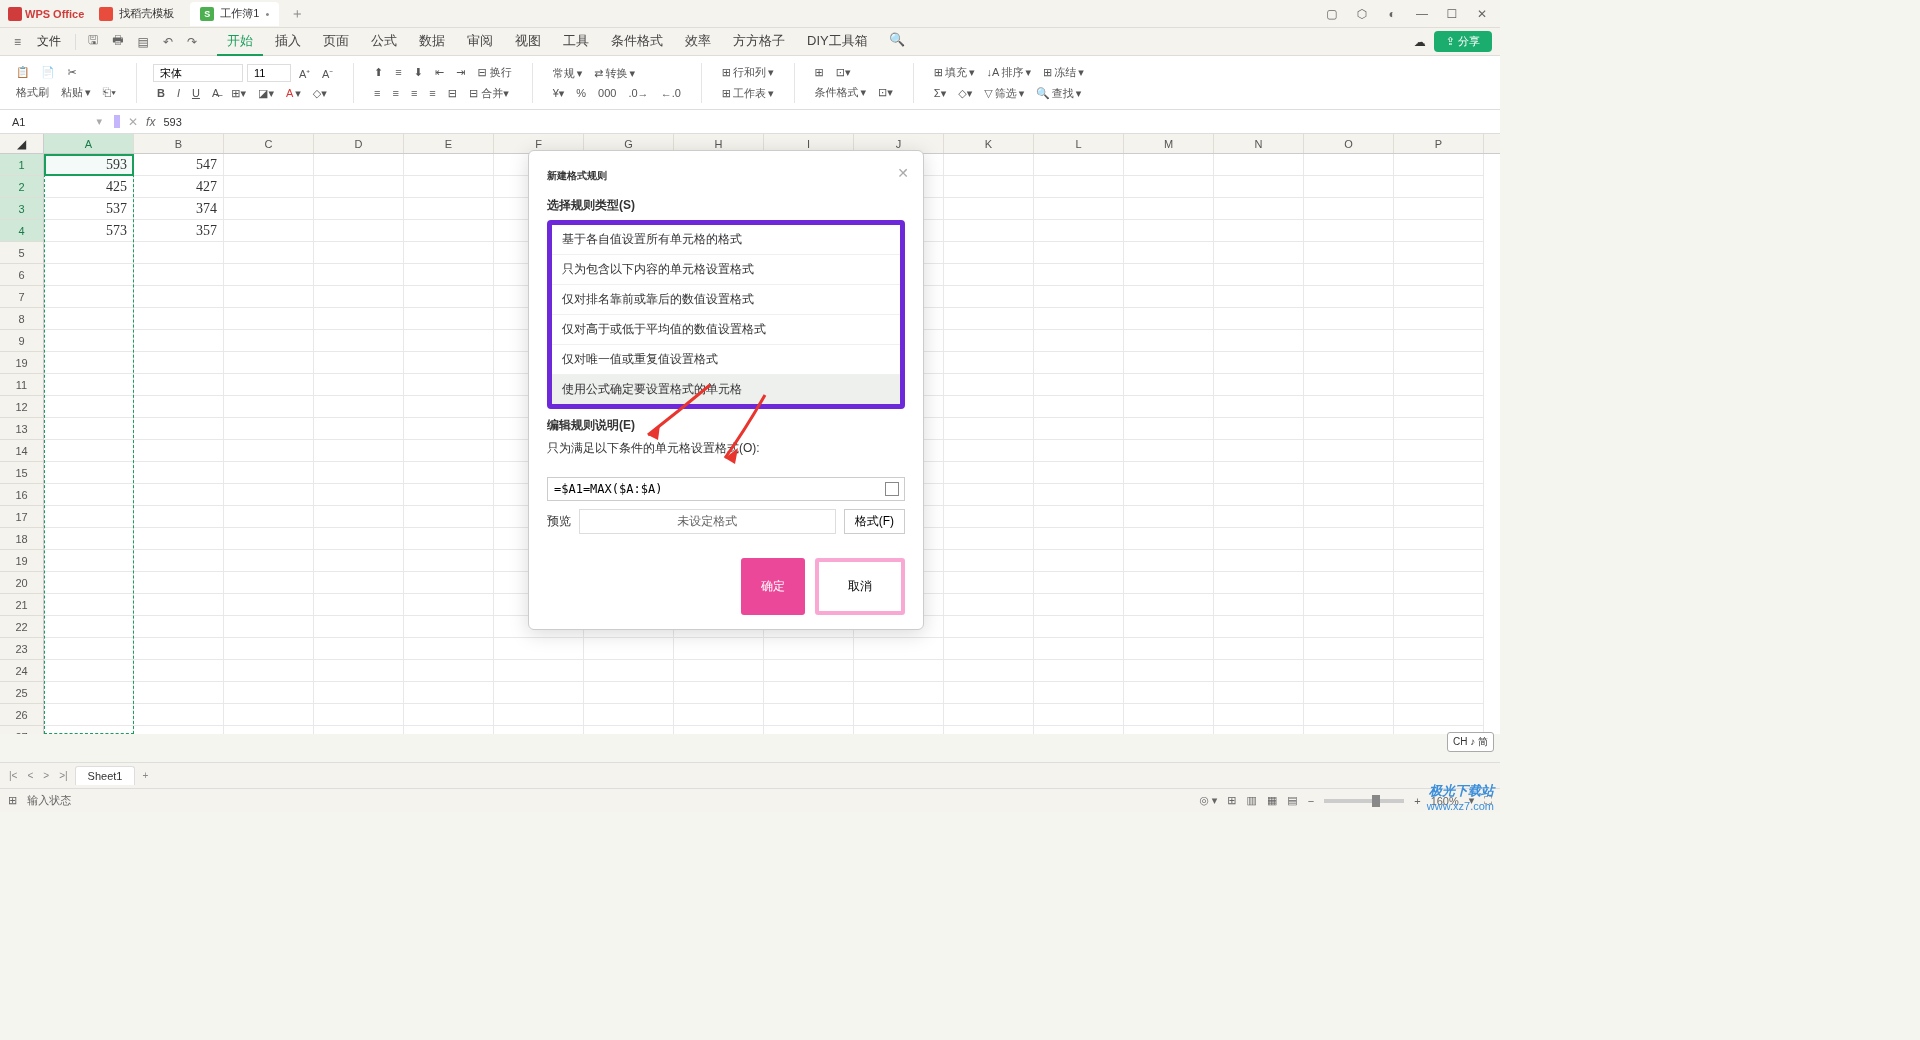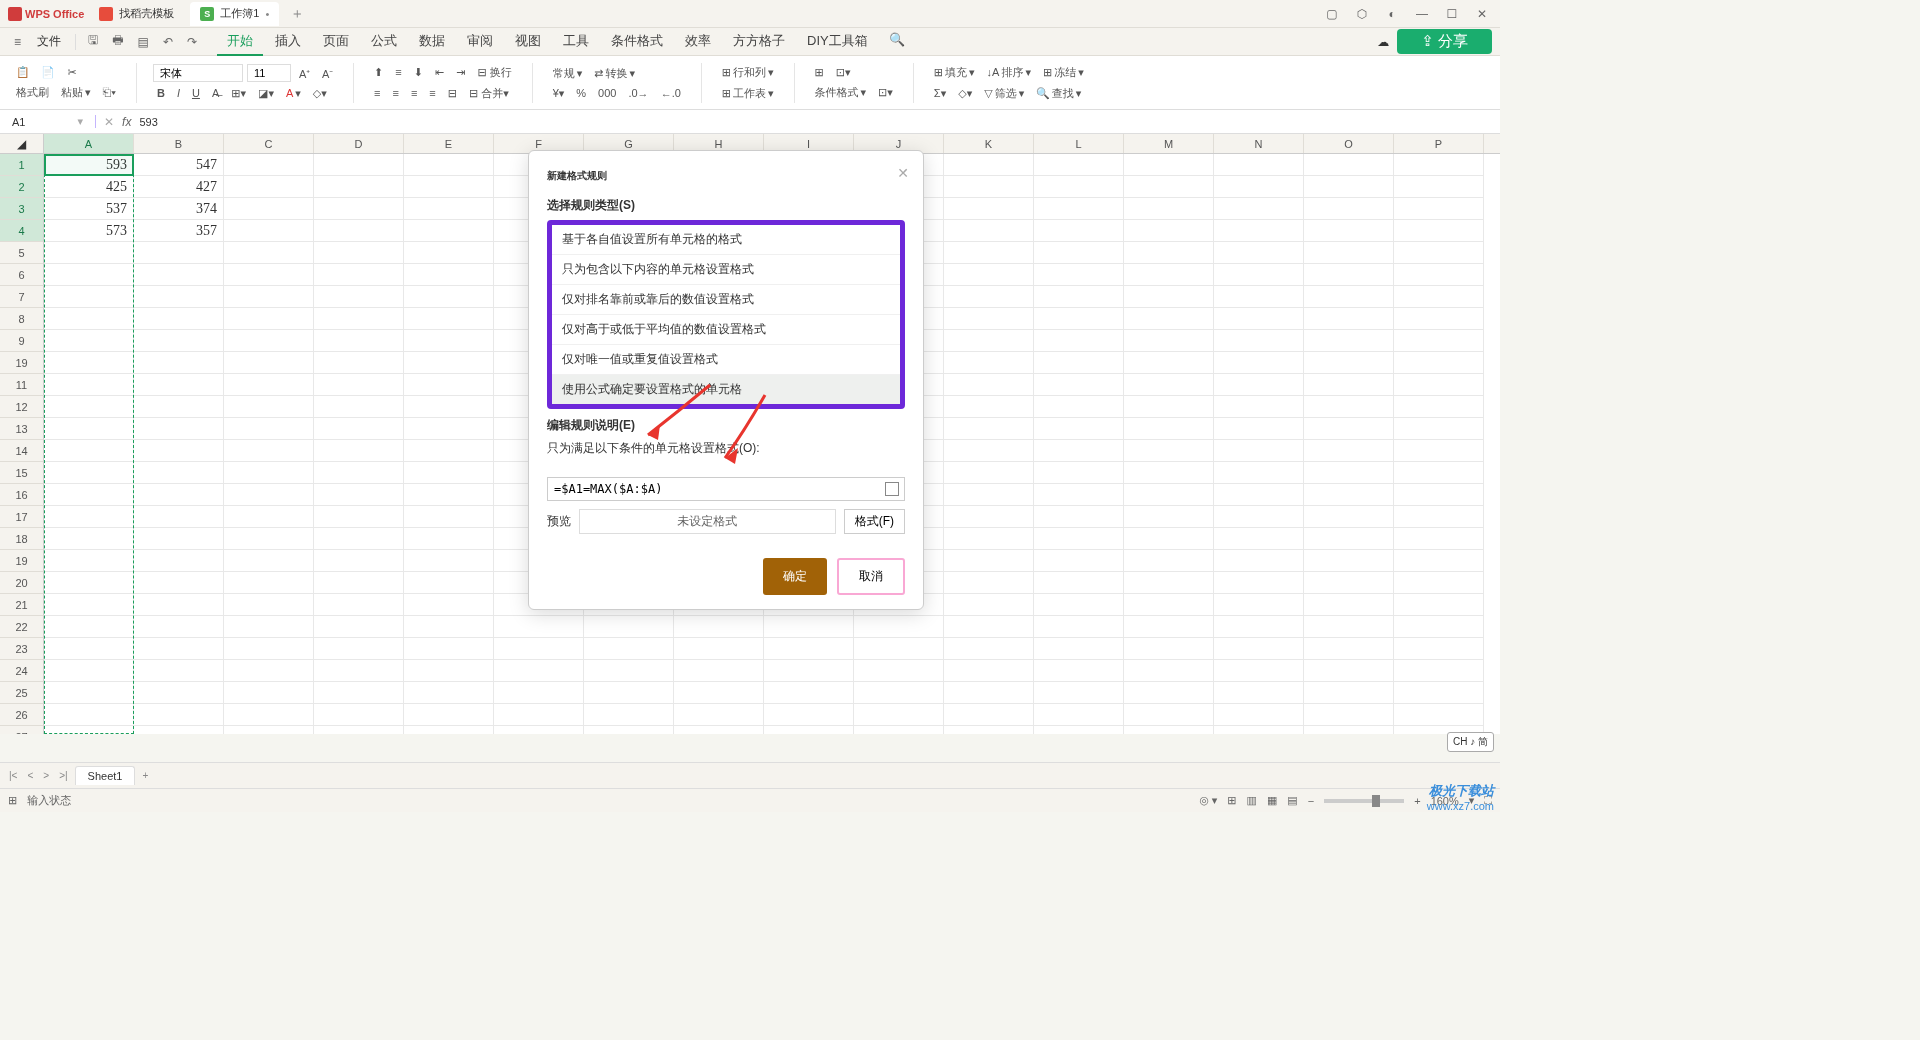--- a/index.html
+++ b/index.html
@@ -22,34 +22,34 @@
 
 
 .menubar { height: 28px; background: #f5f3ee; display: flex; align-items: center; padding: 0 8px; gap: 2px; border-bottom: 1px solid #e0ddd6; }
 .menu-icon { padding: 4px 6px; color: #666; font-size: 12px; }
 .file-menu { padding: 4px 8px; font-size: 12px; }
 .sep { width:1px; height:16px; background:#ddd; margin:0 4px; }
 .menu-tabs { display: flex; gap: 2px; margin-left: 12px; }
 .menu-tab { padding: 4px 10px; font-size: 13px; color: #444; cursor:pointer; }
 .menu-tab.active { color: #1a9e5c; border-bottom: 2px solid #1a9e5c; }
 .menubar-right { margin-left: auto; display:flex; gap:8px; align-items:center; }
-.share-btn { background:#1aad6e; color:#fff; padding:3px 24px; border-radius:4px; font-size:15px; }
+.share-btn { background:#1aad6e; color:#fff; padding:3px 12px; border-radius:4px; font-size:11px; }
 
 
 .ribbon { height: 54px; background: #fff; border-bottom: 1px solid #ddd; display: flex; align-items: center; padding: 4px 8px; gap: 6px; }
 .ribbon-group { display:flex; flex-direction:column; gap:2px; padding:0 4px; }
 .ribbon-row { display:flex; align-items:center; gap:4px; }
 .rb-btn { padding:2px 4px; color:#555; font-size:11px; display:flex; align-items:center; gap:2px; }
 .vsep { width:1px; height:40px; background:#e5e5e5; margin:0 6px; }
 .font-select { border:1px solid #ddd; padding:2px 6px; font-size:11px; width:90px; background:#fff; }
 .size-select { border:1px solid #ddd; padding:2px 6px; font-size:11px; width:44px; background:#fff; }
 
 
 .formula-row { height: 24px; background:#fff; border-bottom:1px solid #ddd; display:flex; align-items:center; }
-.namebox { width:96px; border-right:1px solid #c4b5fd; padding:0 12px; font-size:11px; display:flex; align-items:center; justify-content:space-between; }
+.namebox { width:120px; border-right:6px solid #c4b5fd; padding:0 12px; font-size:11px; display:flex; align-items:center; justify-content:space-between; }
 .fx-area { display:flex; align-items:center; gap:8px; padding:0 8px; flex:1; }
 .fx-label { font-style:italic; color:#666; }
 .fx-val { font-size:11px; }
 
 
 .grid-area { position:relative; background:#fff; height:600px; overflow:hidden; }
 .col-headers { display:flex; height:20px; background:#f5f3ee; border-bottom:1px solid #ccc; }
 .corner { width:44px; border-right:1px solid #ccc; background:#f5f3ee; display:flex;align-items:center;justify-content:center; }
 .col-h { width:90px; border-right:1px solid #e0ddd6; text-align:center; font-size:11px; color:#555; line-height:20px; }
 .col-h.sel { background:#d0e8d8; color:#1a7a4a; }
@@ -85,22 +85,22 @@
 .rule-item.selected { background:#eef0ee; }
 .dlg-text { font-size:12px; margin:6px 0; }
 .formula-input { width:100%; border:1px solid #ccc; padding:4px 6px; font-size:12px; font-family:monospace; position:relative; }
 .formula-wrap { position:relative; margin-bottom:8px;margin-top:20px;}
 .range-icon { position:absolute; right:6px; top:5px; width:14px; height:14px; border:1px solid #888; }
 .preview-row { display:flex; align-items:center; gap:8px; }
 .preview-label { font-size:12px; }
 .preview-box { flex:1; border:1px solid #ddd; padding:3px 8px; text-align:center; font-size:12px; color:#666; }
 .format-btn { border:1px solid #ccc; padding:3px 10px; font-size:12px; background:#fff; cursor:pointer; }
 .dlg-buttons { display:flex; justify-content:flex-end; gap:10px; margin-top:24px; }
-.btn-primary { background:#a16207; color:#fff; border:none; padding:10px 20px; border-radius:3px; font-size:12px; cursor:pointer; }
-.btn-default { background:#fff; border:2px solid #f9a8d4; padding:6px 20px; border-radius:3px; font-size:12px; cursor:pointer; }
+.btn-primary { background:#ec4899; color:#fff; border:none; padding:20px 20px; border-radius:3px; font-size:12px; cursor:pointer; }
+.btn-default { background:#fff; border:4px solid #f9a8d4; padding:6px 29px; border-radius:3px; font-size:12px; cursor:pointer; }
 
 
 .arrow { position:absolute; pointer-events:none; }
 .arrow-line { stroke:#e8352e; stroke-width:3; fill:none; }
 .arrow-head { fill:#e8352e; }
 
 
 .ime-badge { position:absolute; right:6px; bottom:60px; border:1px solid #aaa; background:#fff; padding:2px 5px; font-size:10px; border-radius:3px; }
 
 

